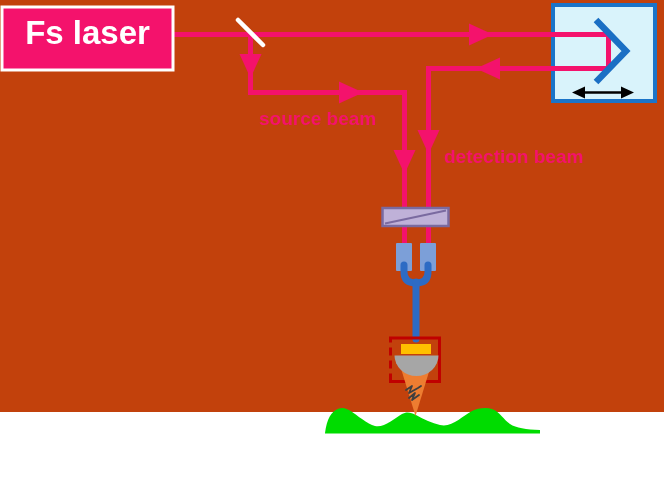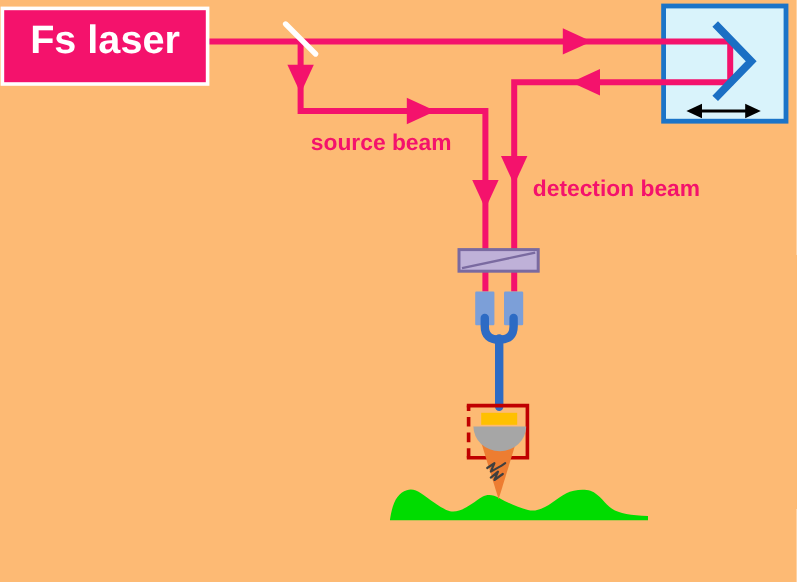--- a/index.html
+++ b/index.html
@@ -7,22 +7,22 @@
     padding: 0;
     background: #ffffff;
     width: 664px;
     height: 486px;
     overflow: hidden;
     font-family: "Liberation Sans", sans-serif;
   }
   .stage {
     position: relative;
     width: 664px;
-    height: 485px;
-    background: #fdba74;
+    height: 412px;
+    background: #c2410c;
     text-decoration: underline;
   }
   svg { display: block; }
   text { font-family: "Liberation Sans", sans-serif; font-weight: bold; }
   .label { font-size: 19px; }
   .laser-label { font-size: 33px; }
 </style>
 </head>
 <body style="background: rgb(255, 255, 255);">
 

